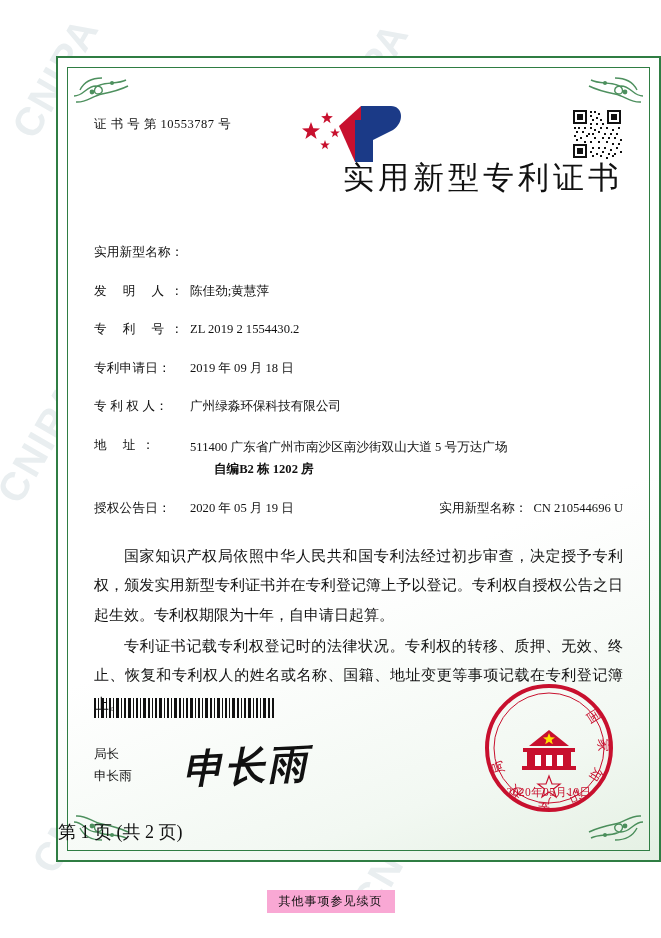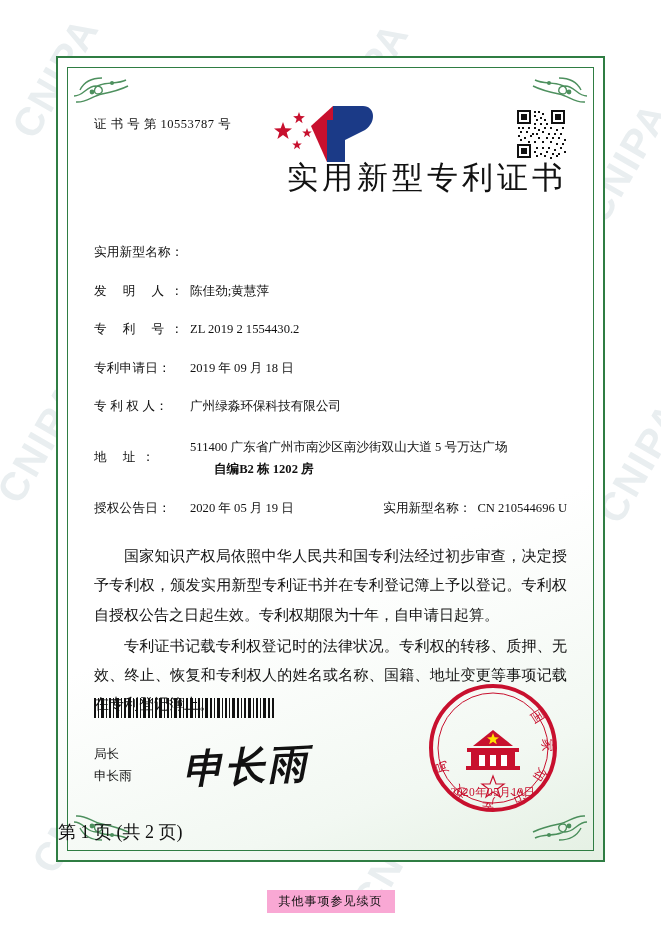--- a/index.html
+++ b/index.html
@@ -35,21 +35,21 @@
   .wm-5 { left: 240px;  top: 480px; font-size: 40px; transform: rotate(-60deg); }
   .wm-6 { left: 575px;  top: 440px; font-size: 40px; transform: rotate(-60deg); }
   .wm-7 { left: 10px;   top: 790px; font-size: 40px; transform: rotate(-60deg); }
   .wm-8 { left: 330px;  top: 830px; font-size: 40px; transform: rotate(-60deg); }
 
   
   .cert {
     position: absolute;
     left: 56px;
     top: 56px;
-    width: 549px;
+    width: 605px;
     height: 806px;
     border: 2px solid #2f7d43;
     background: linear-gradient(160deg, #ffffff 0%, #ffffff 62%, #f2f8f2 86%, #e4f0e3 100%);
     box-sizing: border-box;
     z-index: 1;
   }
   .cert-inner {
     position: absolute;
     left: 9px; top: 9px; right: 9px; bottom: 9px;
     border: 1px solid #2f7d43;
@@ -111,21 +111,21 @@
 
   
   .fields {
     margin-top: 44px;
     font-size: 12.6px;
     line-height: 1.55;
     color: #111;
   }
   .row {
     display: flex;
-    align-items: center;
+    align-items: flex-start;
     margin-bottom: 19px;
   }
   .lbl {
     width: 96px;
     flex: none;
     letter-spacing: .2px;
   }
   .lbl.sp { letter-spacing: 6.5px; }
   .val { flex: 1; }
   .row.two .val2 {

